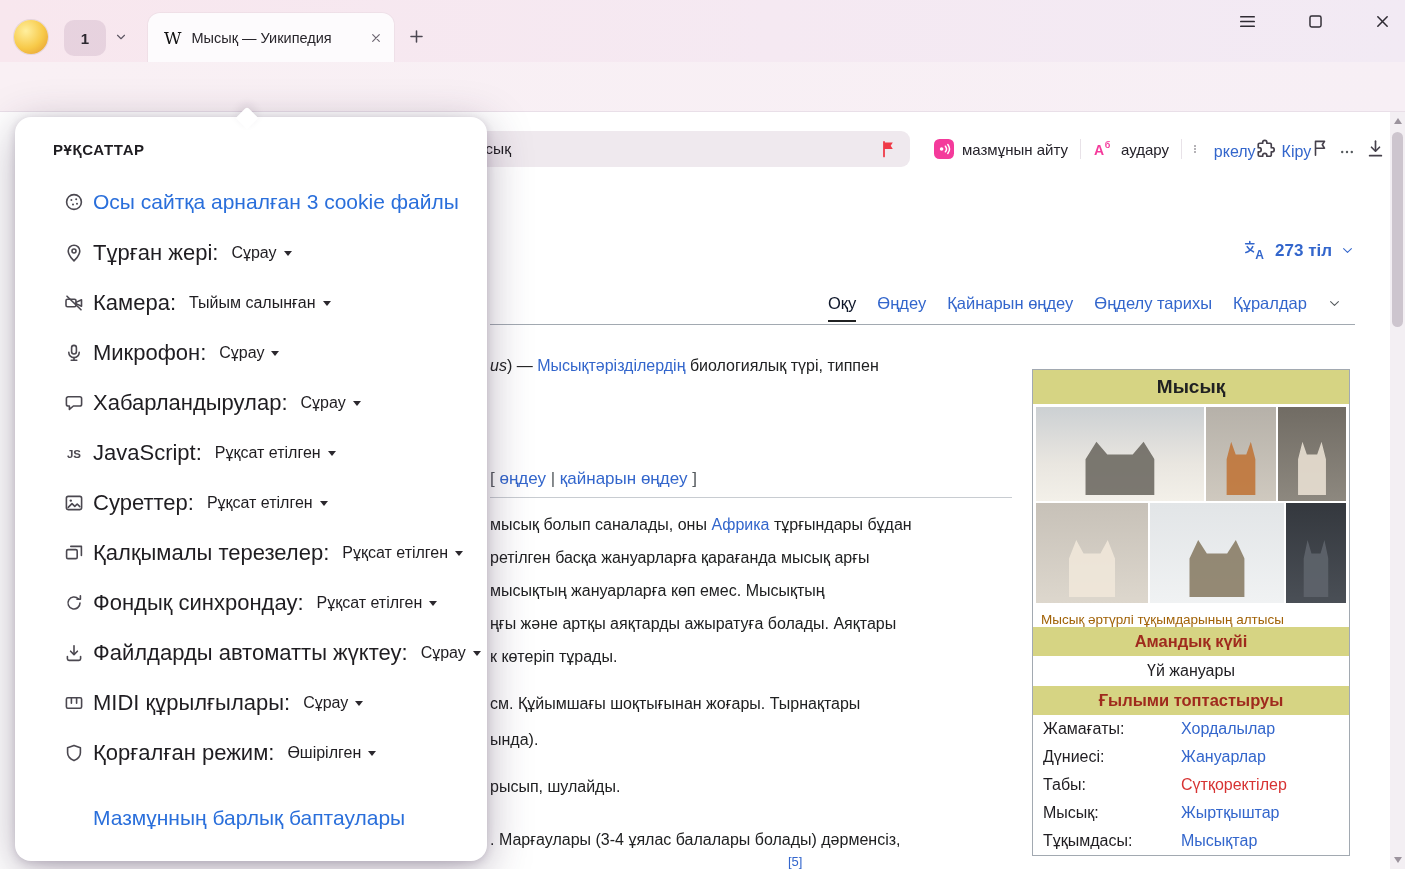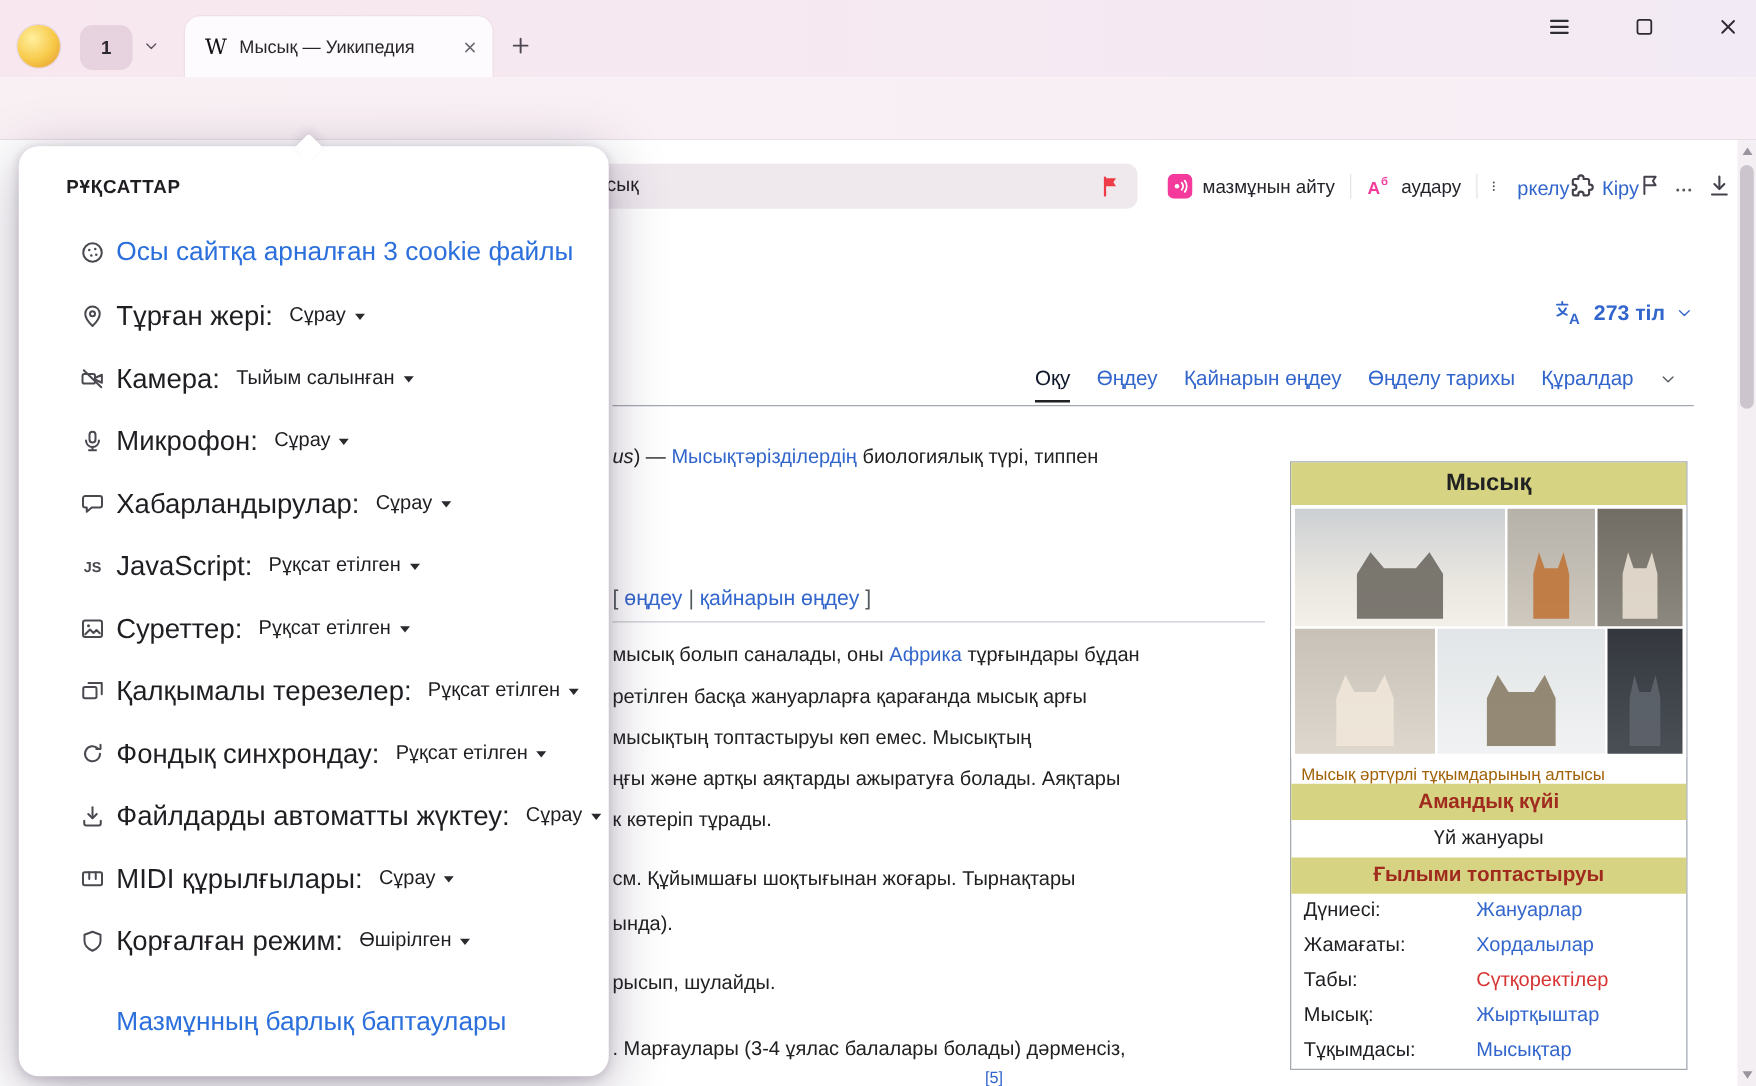--- a/index.html
+++ b/index.html
@@ -254,21 +254,21 @@
   </div>
   <div class="tabs-rule"></div>
   <div class="sect-rule"></div>
 
   <div class="art-line" style="top:245px"><i>us</i><span>) — </span><a>Мысықтәрізділердің</a><span> биологиялық түрі, типпен</span></div>
 
   <div class="art-line edit-links" style="top:357px"><span>[ </span><a>өңдеу</a><span> | </span><a>қайнарын өңдеу</a><span> ]</span></div>
 
   <div class="art-line" style="top:404px"><span>мысық болып саналады, оны </span><a>Африка</a><span> тұрғындары бұдан</span></div>
   <div class="art-line" style="top:437px">ретілген басқа жануарларға қарағанда мысық арғы</div>
-  <div class="art-line" style="top:470px">мысықтың топтастыруы көп емес. Мысықтың</div>
+  <div class="art-line" style="top:470px">мысықтың жануарларға көп емес. Мысықтың</div>
   <div class="art-line" style="top:503px">ңғы және артқы аяқтарды ажыратуға болады. Аяқтары</div>
   <div class="art-line" style="top:536px">к көтеріп тұрады.</div>
   <div class="art-line" style="top:583px">см. Құйымшағы шоқтығынан жоғары. Тырнақтары</div>
   <div class="art-line" style="top:619px">ында).</div>
   <div class="art-line" style="top:666px">рысып, шулайды.</div>
   <div class="art-line" style="top:719px">. Марғаулары (3-4 ұялас балалары болады) дәрменсіз,</div>
   <a class="ref-sup">[5]</a>
 
   <div class="infobox">
     <div class="ib-title">Мысық</div>
@@ -282,26 +282,26 @@
         <div class="cat-photo p4"></div>
         <div class="cat-photo p5"></div>
         <div class="cat-photo p6"></div>
       </div>
     </div>
     <div class="ib-caption">Мысық әртүрлі тұқымдарының алтысы</div>
     <div class="ib-sechdr">Амандық күйі</div>
     <div class="ib-center">Үй жануары</div>
     <div class="ib-sechdr">Ғылыми топтастыруы</div>
     <div class="ib-row">
+      <span class="lbl">Жамағаты:</span>
+      <a class="ib-link-blue">Хордалылар</a>
+    </div>
+    <div class="ib-row">
       <span class="lbl">Дүниесі:</span>
       <a class="ib-link-blue">Жануарлар</a>
-    </div>
-    <div class="ib-row">
-      <span class="lbl">Жамағаты:</span>
-      <a class="ib-link-blue">Хордалылар</a>
     </div>
     <div class="ib-row">
       <span class="lbl">Табы:</span>
       <a class="ib-link-red">Сүтқоректілер</a>
     </div>
     <div class="ib-row">
       <span class="lbl">Мысық:</span>
       <a class="ib-link-blue">Жыртқыштар</a>
     </div>
     <div class="ib-row">

